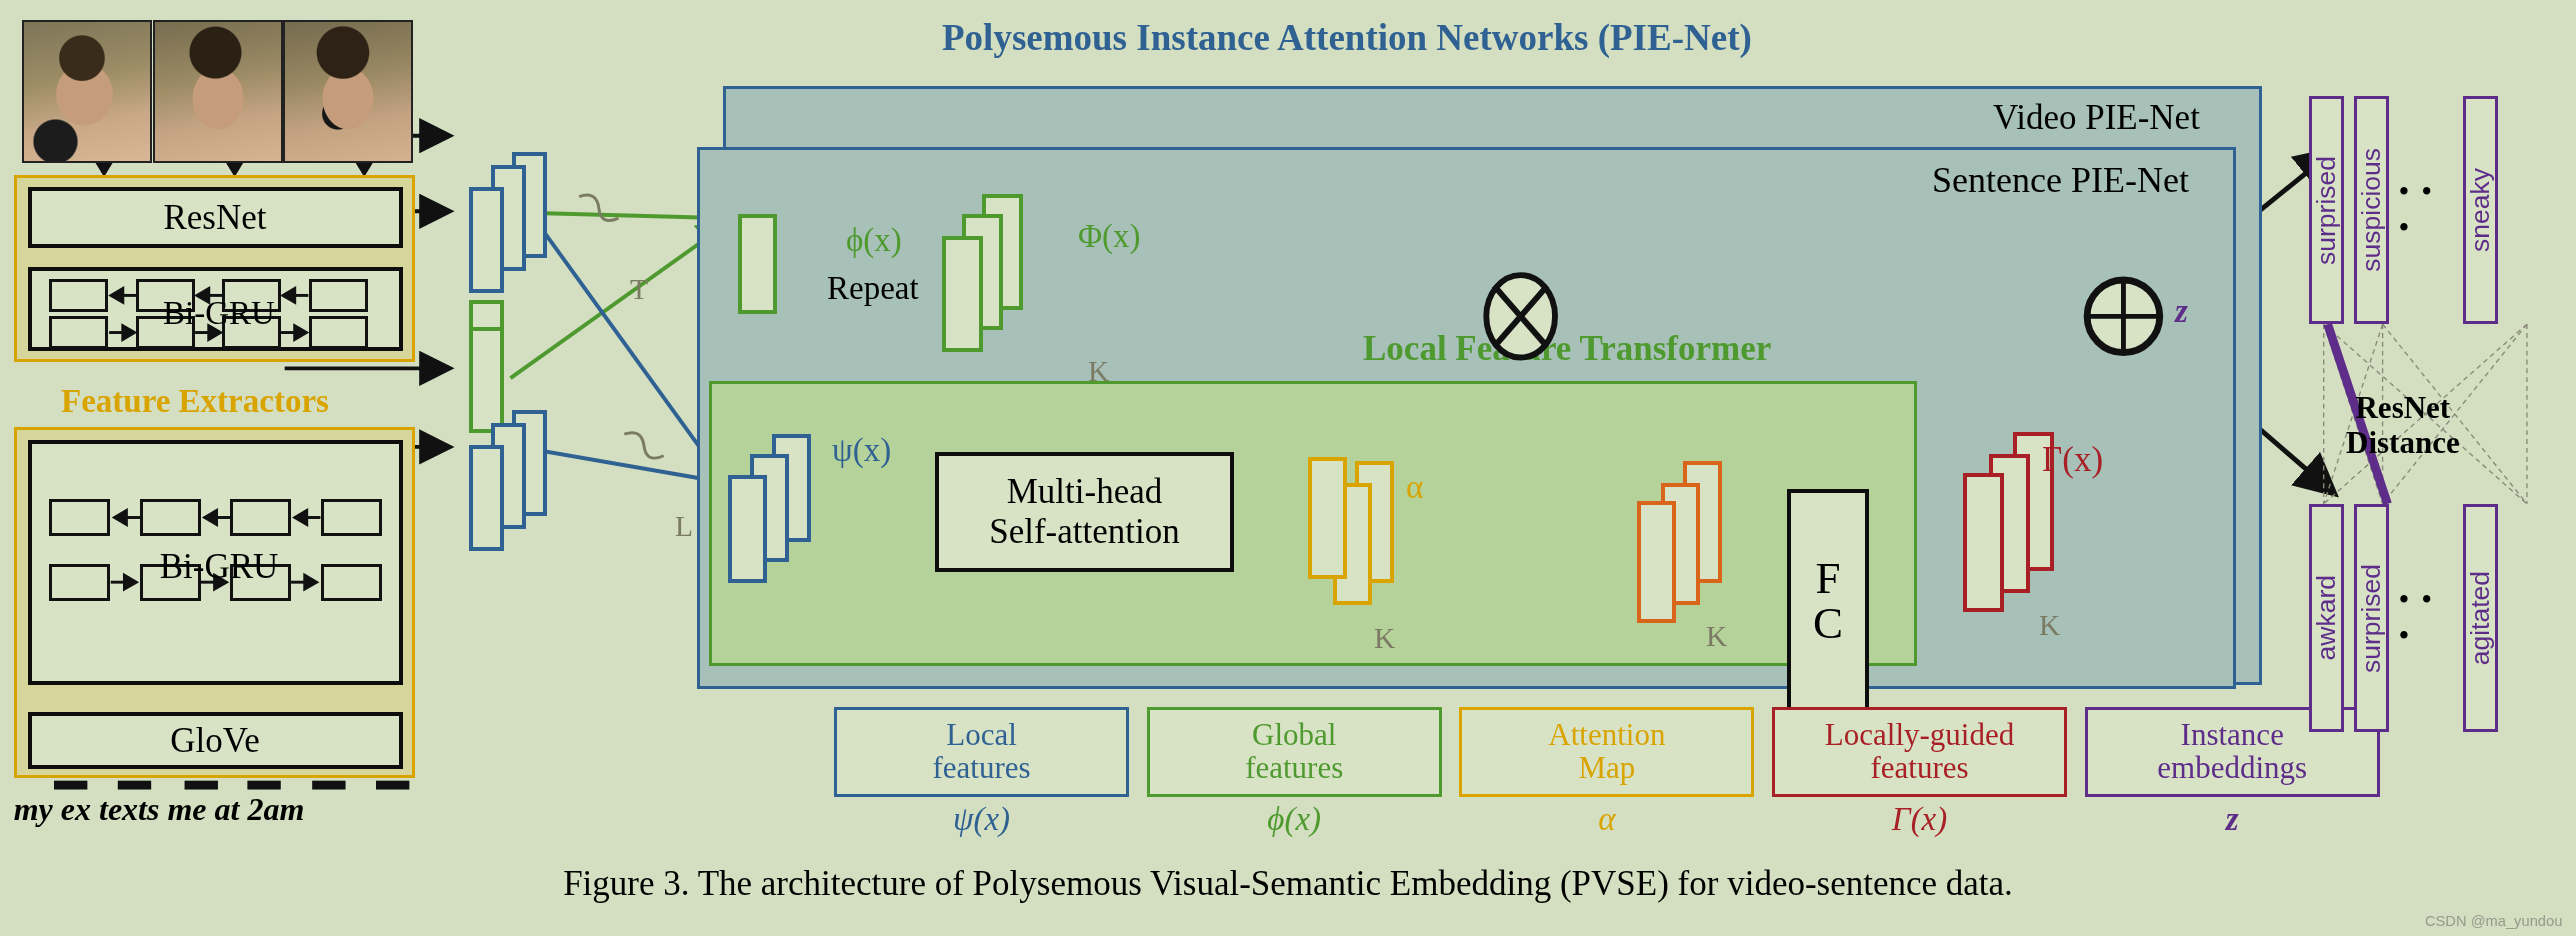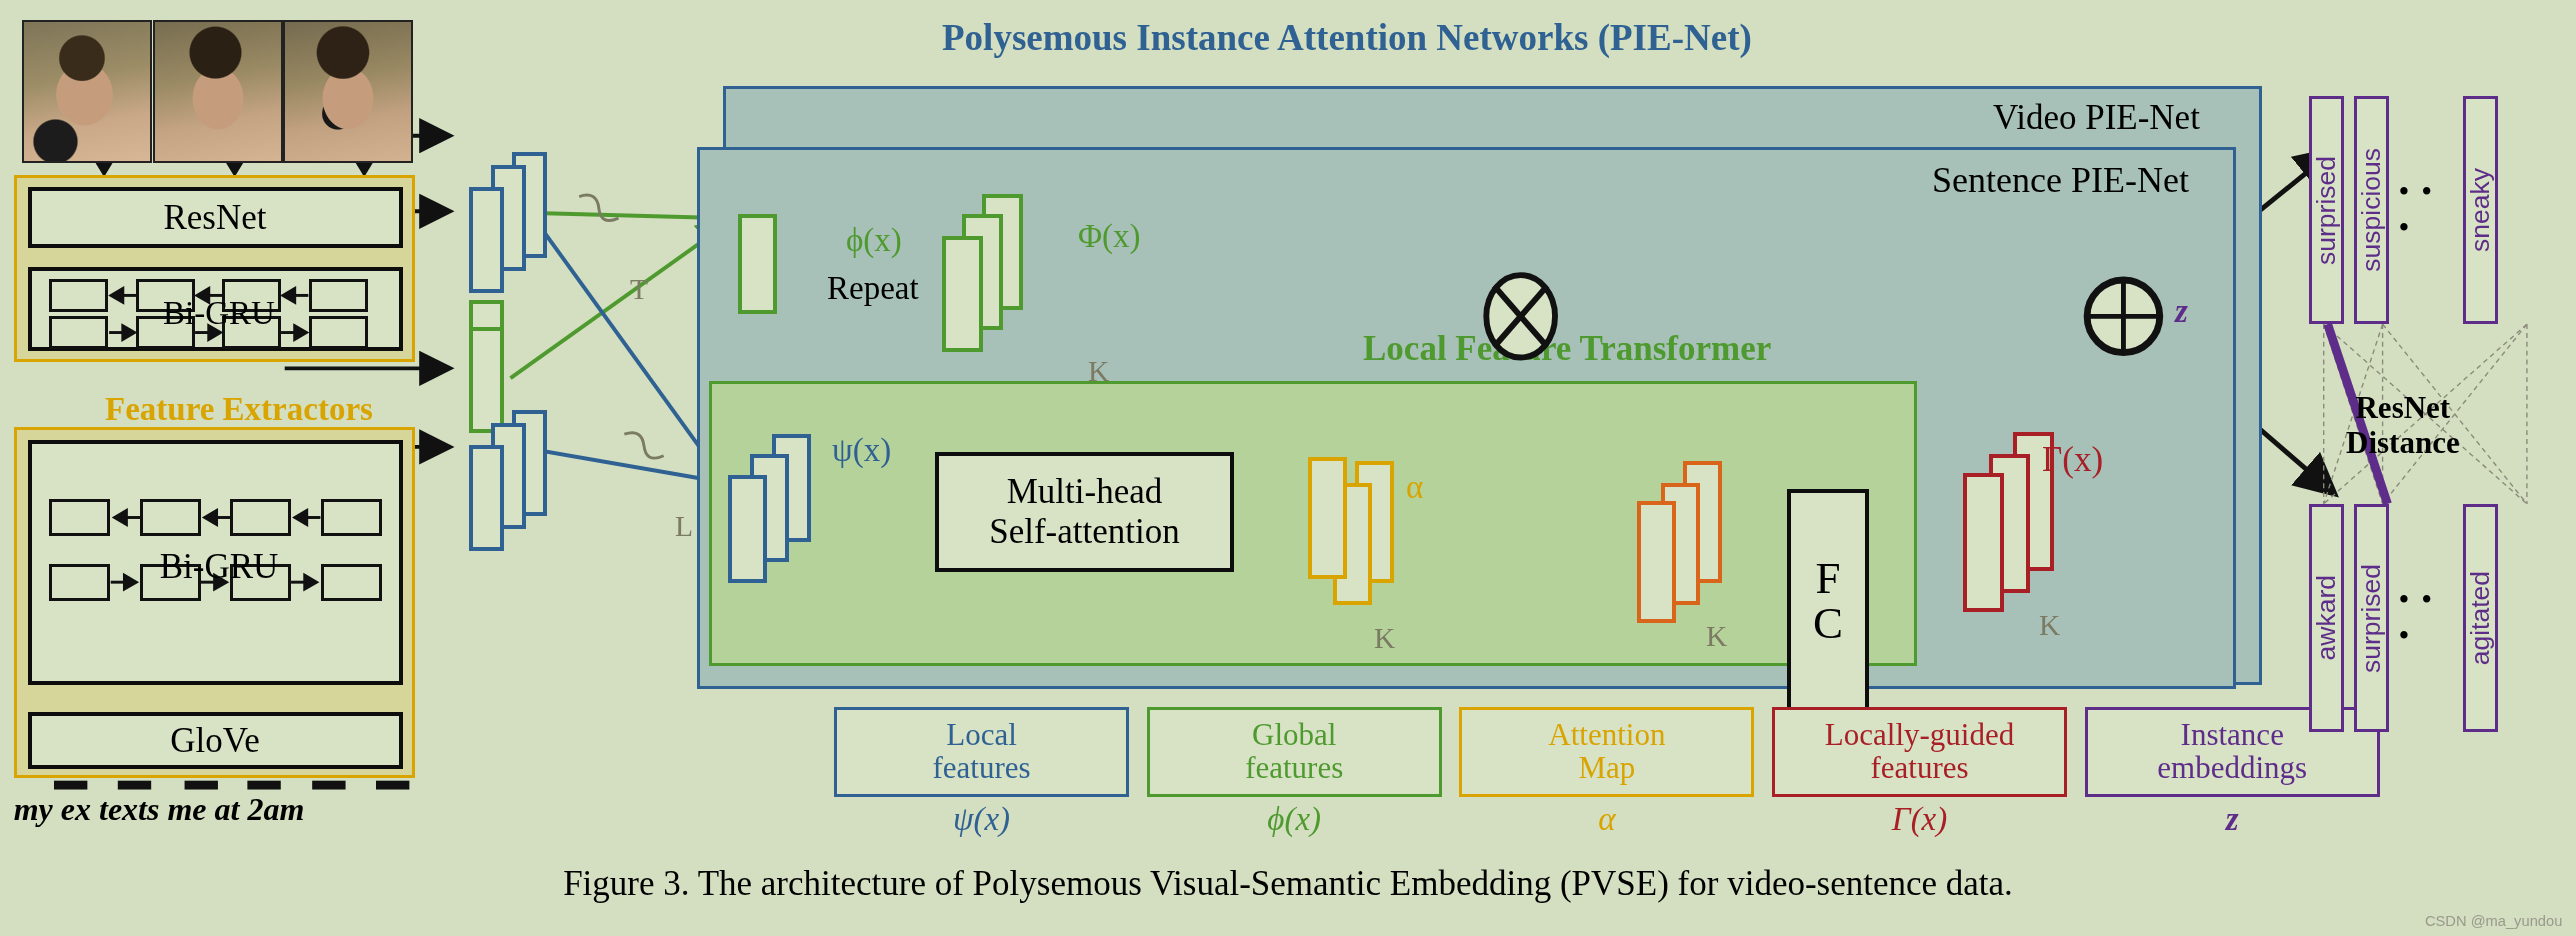--- a/index.html
+++ b/index.html
@@ -199,21 +199,21 @@
         <path d="M180,56 l12,7 l-12,7 z"></path>
       <path d="M254,63 L274,63"></path>
         <path d="M268,56 l12,7 l-12,7 z"></path>
     </g>
   </svg>
   <div class="abs" style="left:0;top:0;width:375px;height:84px;display:flex;align-items:center;justify-content:center;">
     <span style="font-size:33px;background:transparent;">Bi-GRU</span>
   </div>
 </div>
 
-<div class="abs ttl" style="left:61px;top:391px;font-size:33px;color:#d9a400;margin-left:44px;">Feature Extractors</div>
+<div class="abs ttl" style="left:61px;top:383px;font-size:33px;color:#d9a400;">Feature Extractors</div>
 
 <div class="abs frame-yellow" style="left:13.7px;top:427px;width:401px;height:351px;"></div>
 
 <div class="abs hardbox" style="left:27.5px;top:440px;width:375px;height:245px;">
   <div class="gru-cell" style="left:17.7px;top:55px;width:61px;height:37px;"></div>
   <div class="gru-cell" style="left:108px;top:55px;width:61px;height:37px;"></div>
   <div class="gru-cell" style="left:198px;top:55px;width:61px;height:37px;"></div>
   <div class="gru-cell" style="left:289px;top:55px;width:61px;height:37px;"></div>
   <div class="gru-cell" style="left:17.7px;top:120px;width:61px;height:37px;"></div>
   <div class="gru-cell" style="left:108px;top:120px;width:61px;height:37px;"></div>

